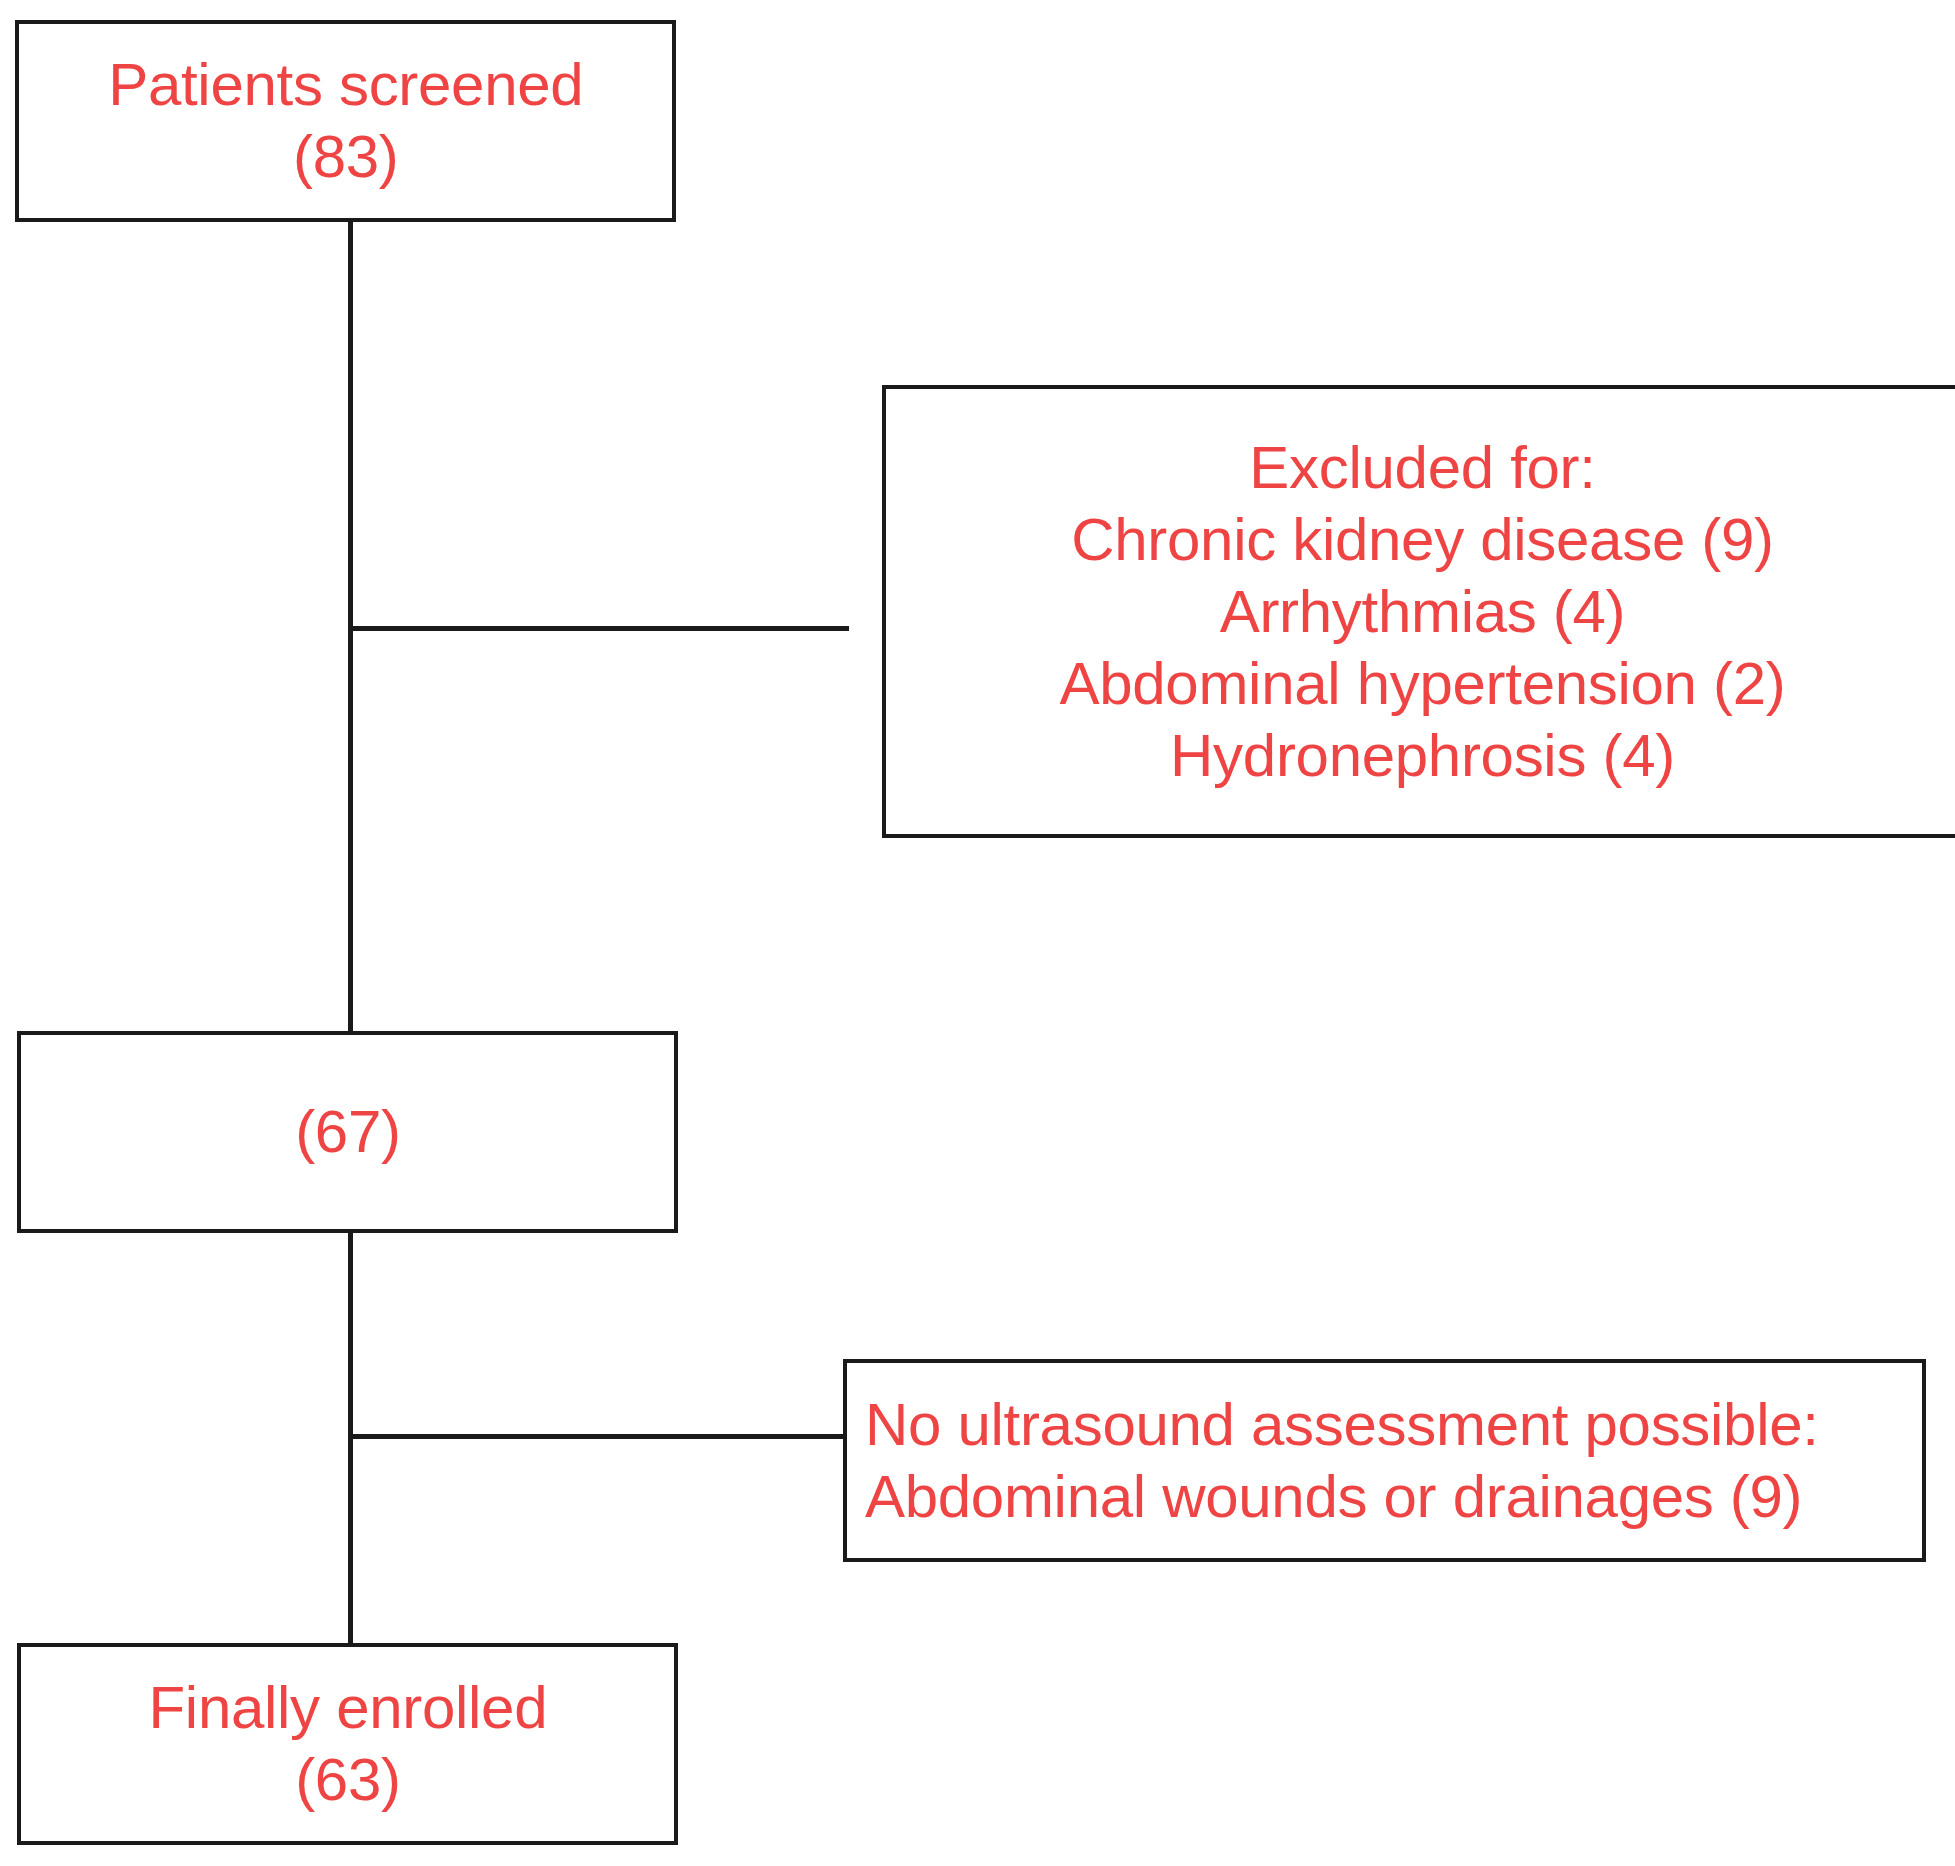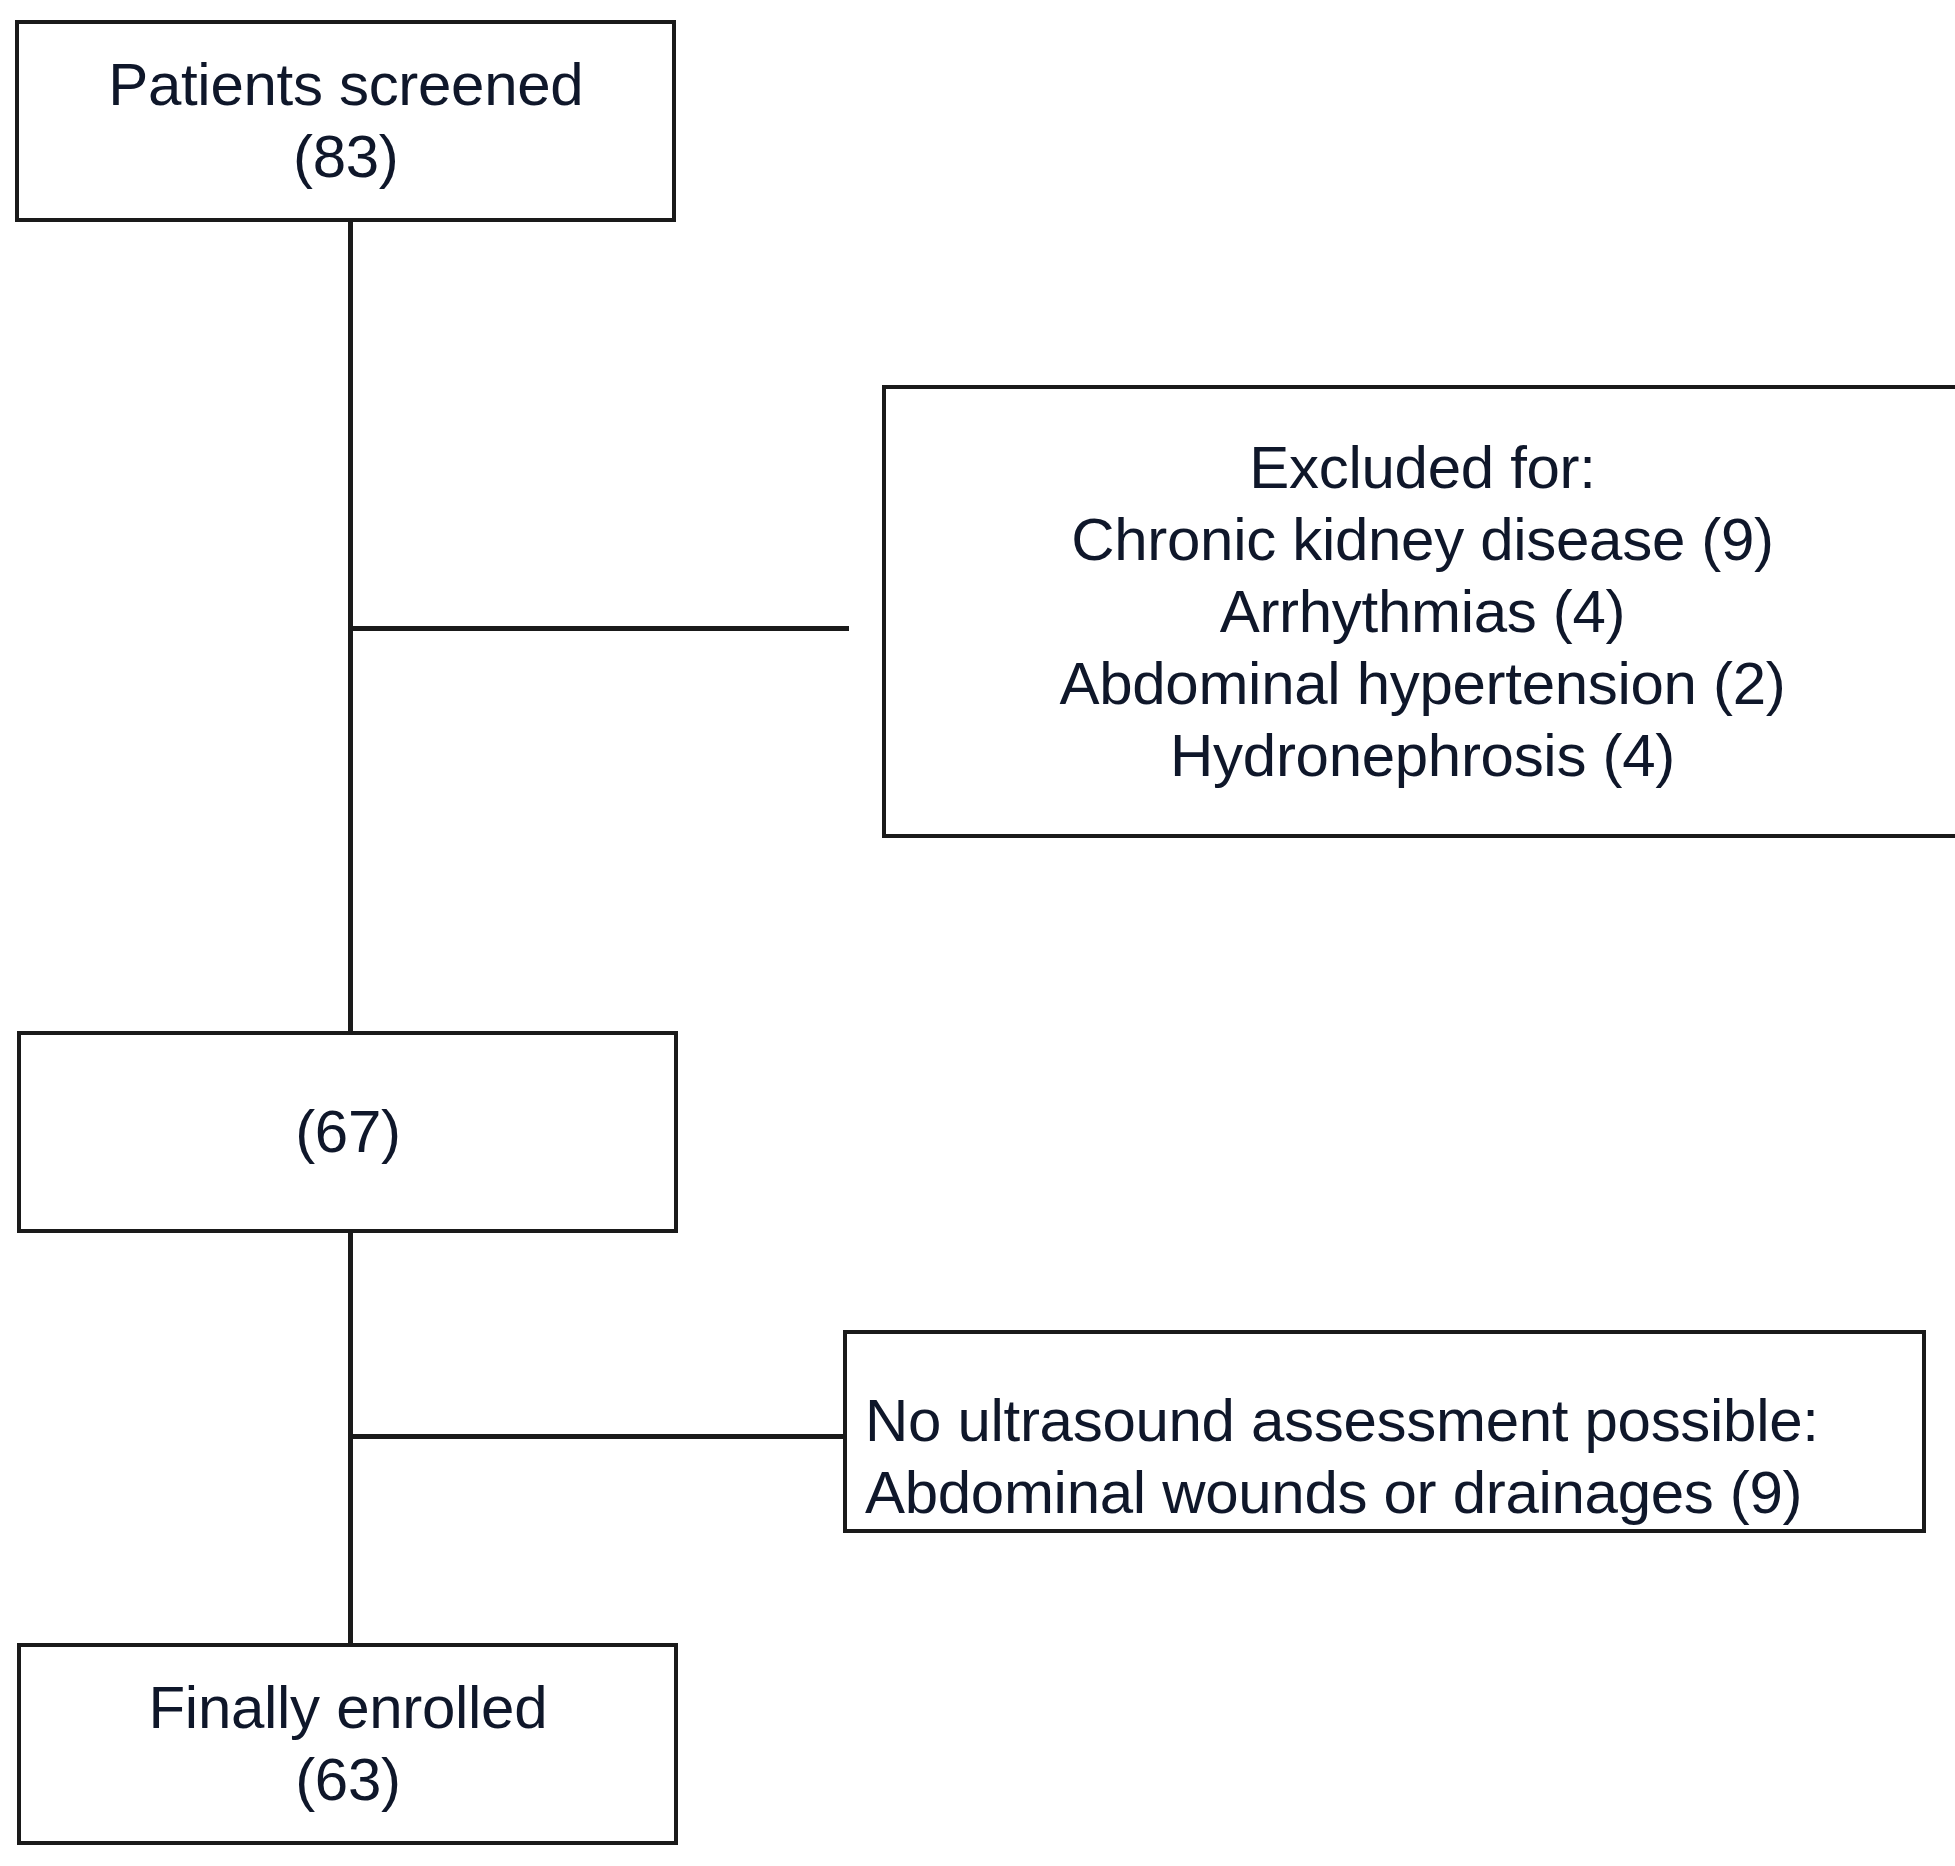--- a/index.html
+++ b/index.html
@@ -28,21 +28,21 @@
     background: #ffffff;
     display: flex;
     flex-direction: column;
     align-items: center;
     justify-content: center;
     z-index: 3;
   }
 
   .node-line {
     display: block;
-    color: #0f172a;
+    color: #ef4444;
     font-size: 60px;
     line-height: 1.20;
     white-space: nowrap;
     letter-spacing: -0.3px;
   }
 
   .node-box.align-center .node-line { text-align: center; }
   .node-box.align-left {
     align-items: flex-start;
     padding-left: 18px;
@@ -86,21 +86,21 @@
     <span class="node-line">Chronic kidney disease (9)</span>
     <span class="node-line">Arrhythmias (4)</span>
     <span class="node-line">Abdominal hypertension (2)</span>
     <span class="node-line">Hydronephrosis (4)</span>
   </div>
 
   <div class="node-box align-center" style="left:17.4px; top:1031px; width:661px; height:202px;">
     <span class="node-line">(67)</span>
   </div>
 
-  <div class="node-box align-left" style="left:843px; top:1330px; width:1083px; height:203px;justify-content:flex-end;">
+  <div class="node-box align-left" style="left:843px; top:1359px; width:1083px; height:203px;">
     <span class="node-line">No ultrasound assessment possible:</span>
     <span class="node-line">Abdominal wounds or drainages (9)</span>
   </div>
 
   <div class="node-box align-center" style="left:17.4px; top:1643px; width:661px; height:202px;">
     <span class="node-line">Finally enrolled</span>
     <span class="node-line">(63)</span>
   </div>
 
 </div>

